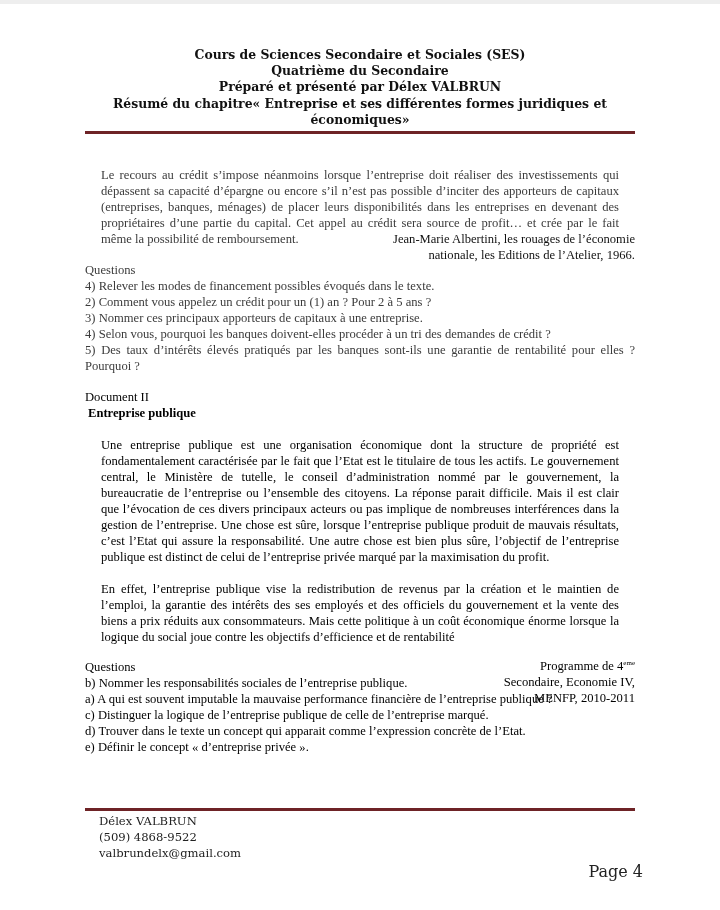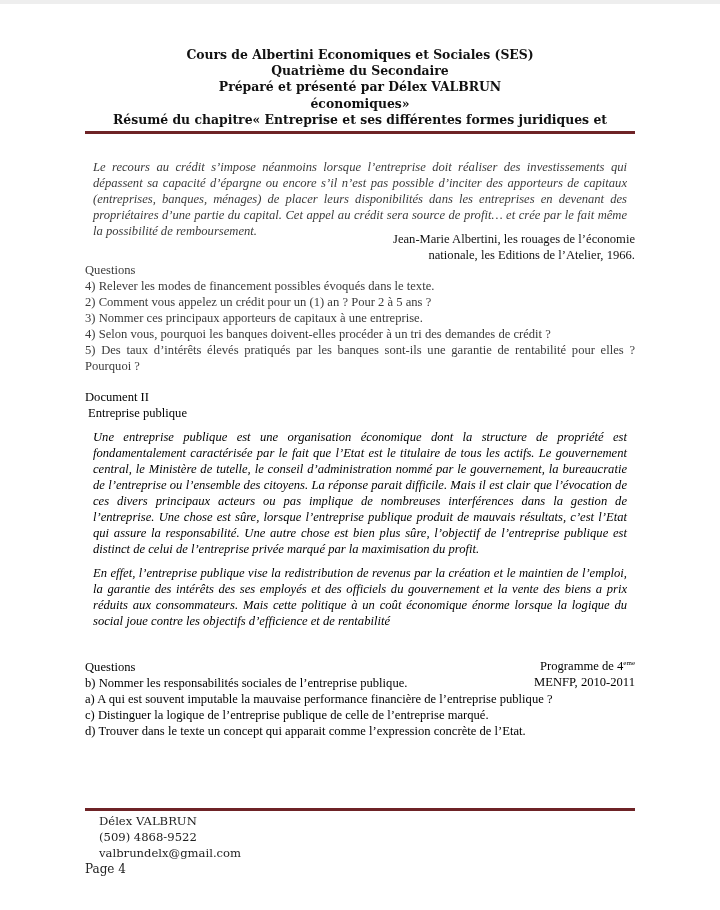--- a/index.html
+++ b/index.html
@@ -13,51 +13,51 @@
       position: absolute; top: 47px; left: 0; width: 550px; text-align: center;
       font-family: "DejaVu Serif", serif; font-weight: bold; font-size: 12.4px; line-height: 16.2px; color: #111;
     }
     .rule { position: absolute; left: 0; width: 550px; height: 3px; background: #6e2326; }
     .rule.top { top: 131px; }
     .rule.bottom { top: 808px; }
     .block { position: absolute; left: 0; width: 550px; font-size: 12.6px; line-height: 16px; }
     .justify { text-align: justify; }
     .grey { color: #3b3b3b; }
     .right { text-align: right; }
-    p { margin: 8px; font-style: italic; }
+    p { margin: 16px; }
     .doc1 { top: 151px; }
     .src1 { top: 231px; color: #111; }
     .q1 { top: 262px; }
     .doc2 { top: 389px; }
     .src2 { top: 612px; margin-top: 46px; }
     .q2 { top: 659px; }
     sup { font-size: 7px; vertical-align: 5px; line-height: 0; }
     .footer {
       position: absolute; top: 814px; left: 14px; width: 550px;
       font-family: "DejaVu Serif", serif; font-size: 11.6px; line-height: 15.8px; color: #222;
     }
     .pagenum {
-      position: absolute; top: 862px; left: 0; width: 550px; text-align: left;
-      font-family: "DejaVu Serif", serif; font-size: 12px; color: #222;
+      position: absolute; top: 862px; left: 8px; width: 550px; text-align: right;
+      font-family: "DejaVu Serif", serif; font-size: 16px; color: #222;
     }
-    .indent1 { padding-left: 3px; }
+    .indent1 { padding-left: 3px; font-weight: bold; }
   </style>
 </head>
 <body>
 
 <div class="topbar"></div>
 
 <div class="page">
 
   <div class="header">
-    <div>Cours de Albertini Economiques et Sociales (SES)</div>
+    <div>Cours de Sciences Secondaire et Sociales (SES)</div>
     <div>Quatrième du Secondaire</div>
     <div>Préparé et présenté par Délex VALBRUN</div>
+    <div>Résumé du chapitre« Entreprise et ses différentes formes juridiques et</div>
     <div>économiques»</div>
-    <div>Résumé du chapitre« Entreprise et ses différentes formes juridiques et</div>
   </div>
 
   <div class="rule top"></div>
 
   <div class="block justify grey doc1">
     <p>Le recours au crédit s’impose néanmoins lorsque l’entreprise doit réaliser des investissements qui dépassent sa capacité d’épargne ou encore s’il n’est pas possible d’inciter des apporteurs de capitaux (entreprises, banques, ménages) de placer leurs disponibilités dans les entreprises  en devenant des propriétaires d’une partie du capital. Cet appel au crédit sera source de profit… et crée par le fait même la possibilité de remboursement.</p>
   </div>
 
   <div class="block right src1">
     <div>Jean-Marie Albertini, les rouages de l’économie</div>
@@ -75,29 +75,31 @@
 
   <div class="block justify doc2">
     <div>Document II</div>
     <div class="indent1">Entreprise publique</div>
     <p>Une entreprise publique est une organisation économique dont la structure de propriété  est fondamentalement caractérisée par le fait que l’Etat est le titulaire de tous les actifs. Le gouvernement central, le Ministère de tutelle, le conseil d’administration nommé par le gouvernement, la bureaucratie de l’entreprise ou l’ensemble des citoyens. La réponse parait difficile. Mais il est clair que l’évocation de ces divers principaux acteurs ou pas implique de nombreuses interférences  dans la gestion de l’entreprise. Une chose est sûre, lorsque l’entreprise publique produit de mauvais résultats, c’est l’Etat qui assure la responsabilité. Une autre chose est bien plus sûre, l’objectif de l’entreprise publique est distinct de celui de l’entreprise privée marqué par la maximisation du profit.</p>
     <p>En effet, l’entreprise publique vise la redistribution de revenus par la création et le maintien de l’emploi, la garantie des intérêts des ses employés et des officiels du gouvernement et la vente des biens a prix réduits aux consommateurs. Mais cette politique à un coût économique énorme lorsque la logique du social joue contre les objectifs d’efficience et de rentabilité</p>
   </div>
 
   <div class="block right src2">
     <div><span>Programme de 4</span><sup>eme</sup></div>
+    <div>Secondaire, Economie IV,</div>
     <div>MENFP, 2010-2011</div>
   </div>
 
   <div class="block q2">
     <div>Questions</div>
     <div>b) Nommer les responsabilités sociales de l’entreprise publique.</div>
     <div>a) A qui est souvent imputable la mauvaise performance financière de l’entreprise publique ?</div>
     <div>c) Distinguer la logique de l’entreprise publique de celle  de l’entreprise marqué.</div>
     <div>d) Trouver dans le texte un concept qui apparait comme l’expression  concrète  de l’Etat.</div>
+    <div>e) Définir le concept « d’entreprise privée ».</div>
   </div>
 
   <div class="rule bottom"></div>
 
   <div class="footer">
     <div>Délex  VALBRUN</div>
     <div>(509) 4868-9522</div>
     <div>valbrundelx@gmail.com</div>
   </div>
 

